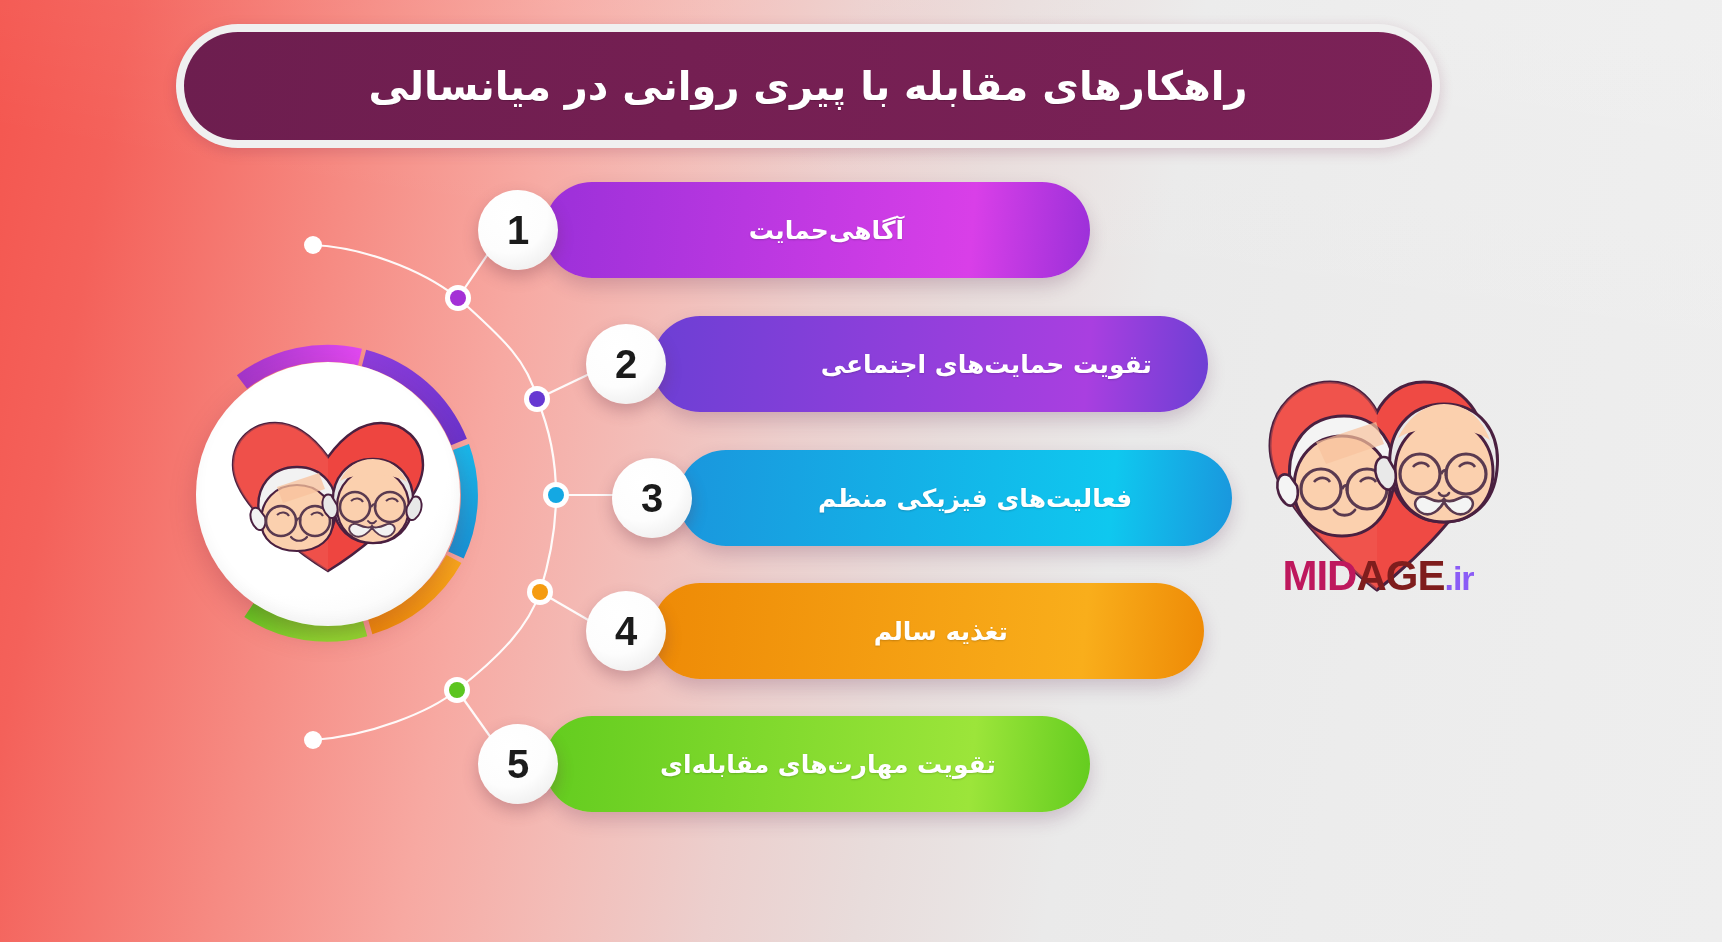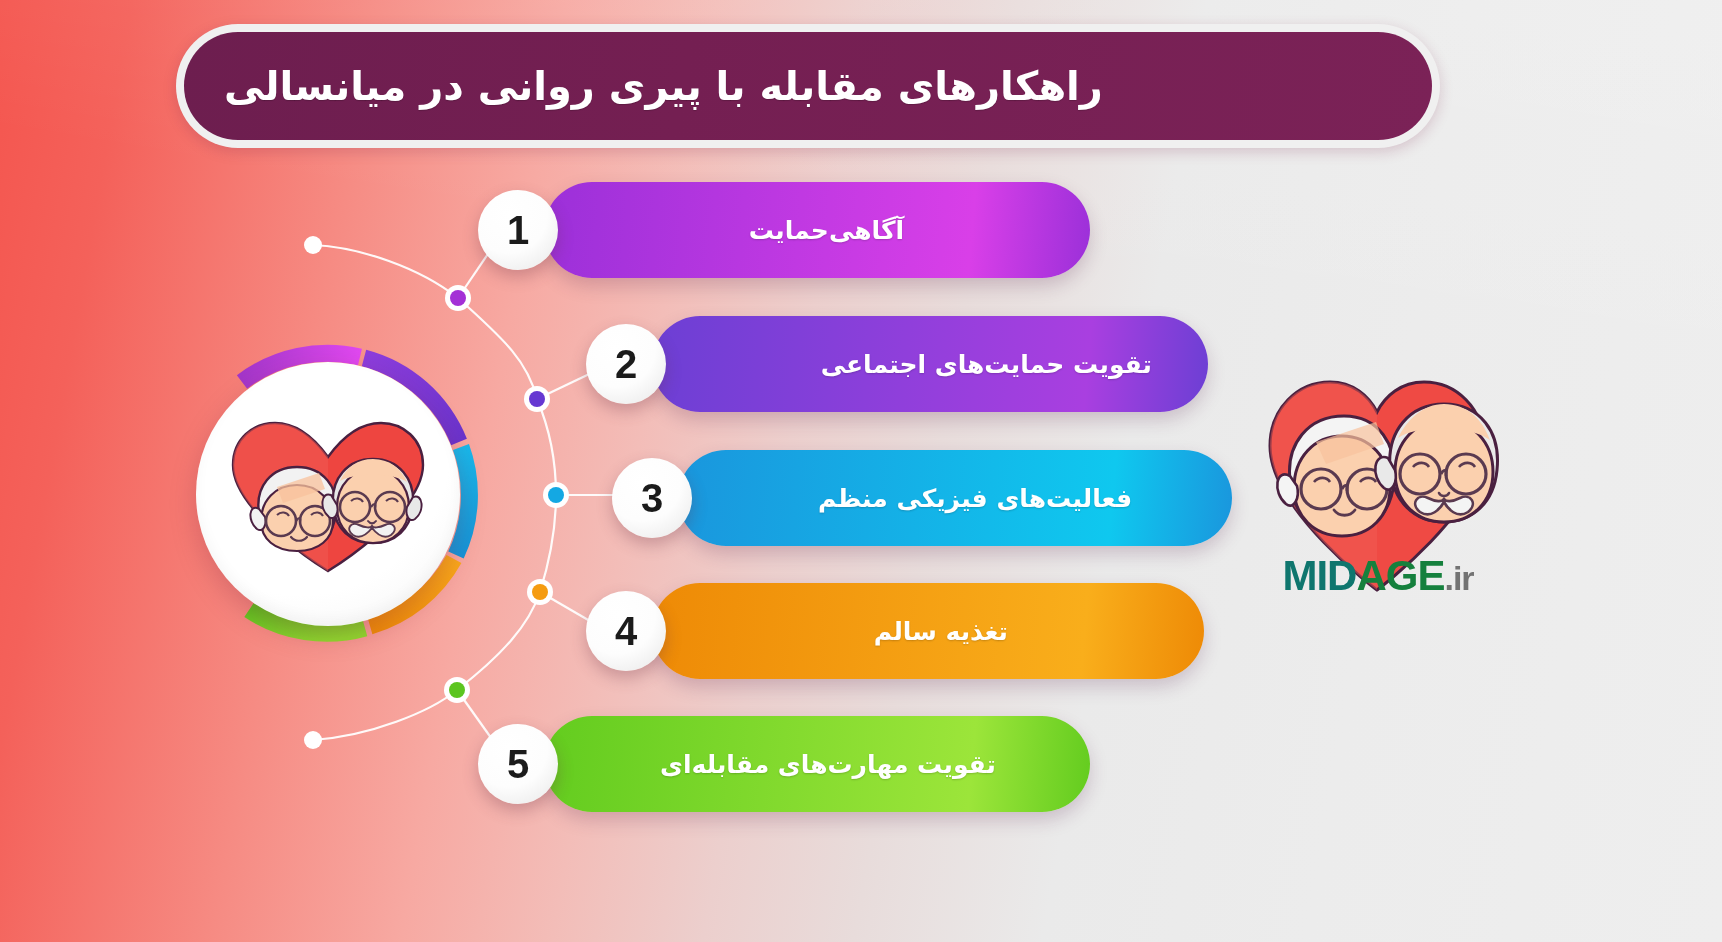--- a/index.html
+++ b/index.html
@@ -35,21 +35,21 @@
     position:absolute; left:176px; top:24px; width:1264px; height:124px;
     border-radius:62px;
     background:#f0f0f0;
     padding:8px;
     box-shadow:0 4px 14px rgba(120,30,70,.20);
   }
   #title-bar{
     width:100%; height:100%;
     border-radius:56px;
     background:linear-gradient(100deg,#6d1e4f 0%,#741f52 40%,#7b2257 100%);
-    display:flex; align-items:center; justify-content:flex-start;
+    display:flex; align-items:center; justify-content:center;
   }
   #title-text{
     color:#fff;
     font-size:40px;
     font-weight:bold;
     direction:rtl;
     letter-spacing:.3px;
     text-align:center;
     padding:0 40px;
     text-shadow:0 1px 1px rgba(0,0,0,.18);
@@ -103,23 +103,23 @@
   }
   #wordmark{
     position:absolute; left:1255px; top:552px; width:246px;
     text-align:center;
     font-family:"Liberation Sans",sans-serif;
     font-weight:bold;
     font-size:42px;
     letter-spacing:-1px;
     white-space:nowrap;
   }
-  #wordmark .p1{ color:#0f766e; }
-  #wordmark .p2{ color:#15803d; }
-  #wordmark .p3{ color:#737373; font-size:34px; }
+  #wordmark .p1{ color:#be185d; }
+  #wordmark .p2{ color:#7f1d1d; }
+  #wordmark .p3{ color:#8b5cf6; font-size:34px; }
 </style>
 </head>
 <body>
 
 <div id="bg"></div>
 
 <div id="title-wrap">
   <div id="title-bar">
     <div id="title-text">راهکارهای مقابله با پیری روانی در میانسالی</div>
   </div>

